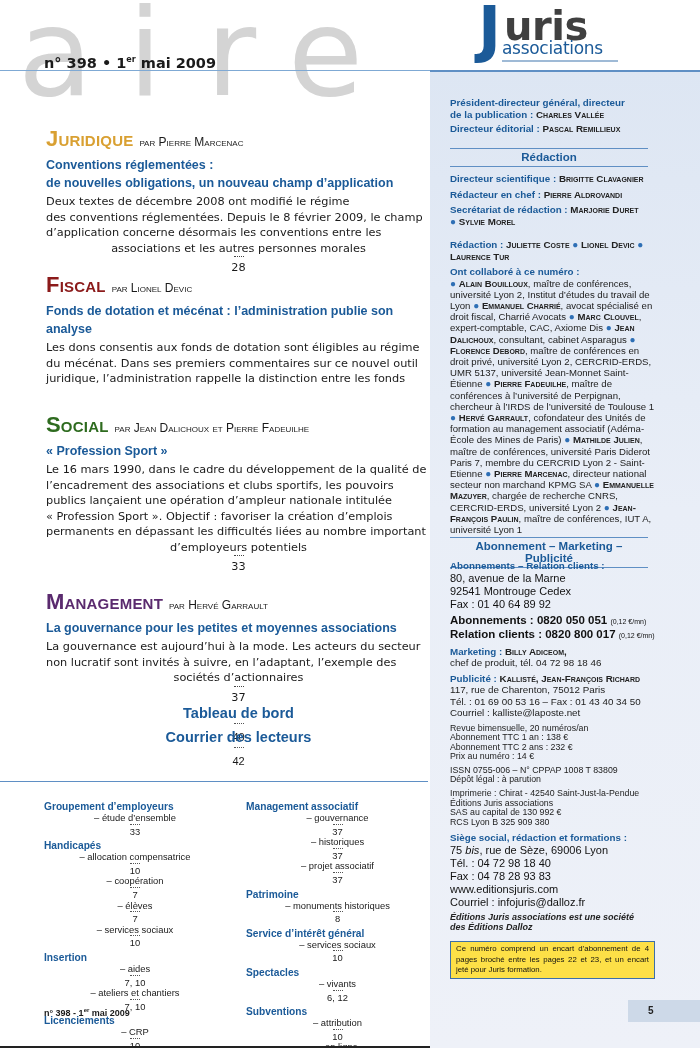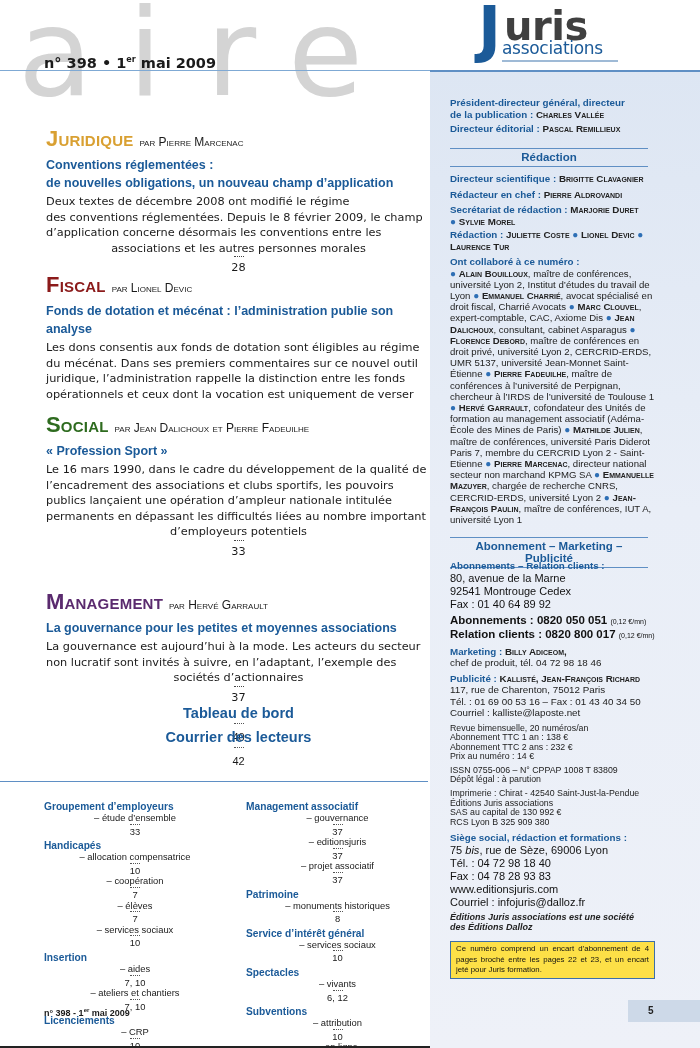--- a/index.html
+++ b/index.html
@@ -89,21 +89,21 @@
   <div><span class="lbl">de la publication :</span> <span class="sc">Charles Vallée</span></div>
   <div style="margin-top:3px"><span class="lbl">Directeur éditorial :</span> <span class="sc">Pascal Remillieux</span></div>
 </div>
 
 <div class="sb-head" style="top:148px">Rédaction</div>
 
 <div class="sb" style="top:173px">
   <div><span class="lbl">Directeur scientifique :</span> <span class="sc">Brigitte Clavagnier</span></div>
   <div style="margin-top:4px"><span class="lbl">Rédacteur en chef :</span> <span class="sc">Pierre Aldrovandi</span></div>
   <div style="margin-top:4px"><span class="lbl">Secrétariat de rédaction :</span> <span class="sc">Marjorie Duret</span><br><span class="dot">●</span> <span class="sc">Sylvie Morel</span></div>
-  <div style="margin-top:2px"><span class="lbl">Rédaction :</span> <span class="sc">Juliette Coste</span> <span class="dot">●</span> <span class="sc">Lionel Devic</span> <span class="dot">●</span> <span class="sc">Laurence Tur</span></div>
+  <div style="margin-top:12px"><span class="lbl">Rédaction :</span> <span class="sc">Juliette Coste</span> <span class="dot">●</span> <span class="sc">Lionel Devic</span> <span class="dot">●</span> <span class="sc">Laurence Tur</span></div>
   <div style="margin-top:4px" class="lbl">Ont collaboré à ce numéro :</div>
   <div id="collab-list" style="font-size:9.6px;line-height:11.2px"><span><span class="dot">● </span><span class="sc">Alain Bouilloux</span><span>, maître de conférences, université Lyon 2, Institut d’études du travail de Lyon</span> </span><span><span class="dot">● </span><span class="sc">Emmanuel Charrié</span><span>, avocat spécialisé en droit fiscal, Charrié Avocats</span> </span><span><span class="dot">● </span><span class="sc">Marc Clouvel</span><span>, expert-comptable, CAC, Axiome Dis</span> </span><span><span class="dot">● </span><span class="sc">Jean Dalichoux</span><span>, consultant, cabinet Asparagus</span> </span><span><span class="dot">● </span><span class="sc">Florence Debord</span><span>, maître de conférences en droit privé, université Lyon 2, CERCRID-ERDS, UMR 5137, université Jean-Monnet Saint-Étienne</span> </span><span><span class="dot">● </span><span class="sc">Pierre Fadeuilhe</span><span>, maître de conférences à l’université de Perpignan, chercheur à l’IRDS de l’université de Toulouse 1</span> </span><span><span class="dot">● </span><span class="sc">Hervé Garrault</span><span>, cofondateur des Unités de formation au management associatif (Adéma-École des Mines de Paris)</span> </span><span><span class="dot">● </span><span class="sc">Mathilde Julien</span><span>, maître de conférences, université Paris Diderot Paris 7, membre du CERCRID Lyon 2 - Saint-Etienne</span> </span><span><span class="dot">● </span><span class="sc">Pierre Marcenac</span><span>, directeur national secteur non marchand KPMG SA</span> </span><span><span class="dot">● </span><span class="sc">Emmanuelle Mazuyer</span><span>, chargée de recherche CNRS, CERCRID-ERDS, université Lyon 2</span> </span><span><span class="dot">● </span><span class="sc">Jean-François Paulin</span><span>, maître de conférences, IUT A, université Lyon 1</span> </span></div>
 </div>
 
 <div class="sb-head" style="top:537px">Abonnement – Marketing – Publicité</div>
 
 <div class="sb" style="top:560px;width:245px">
   <div class="lbl">Abonnements – Relation clients :</div>
   <div class="sb-big">80, avenue de la Marne</div>
   <div class="sb-big">92541 Montrouge Cedex</div>
@@ -163,32 +163,32 @@
     </div>
     <div class="sec" style="top: 273px;">
       <div class="sec-title" style="color: rgb(139, 26, 26);"><span>Fiscal</span><span class="by"><span>par</span> <span>Lionel Devic</span></span></div>
       <div class="sec-sub">
         <div>Fonds de dotation et mécénat : l’administration publie son analyse</div>
       </div>
       <div class="sec-body">
         <div>Les dons consentis aux fonds de dotation sont éligibles au régime</div>
         <div>du mécénat. Dans ses premiers commentaires sur ce nouvel outil</div>
         <div>juridique, l’administration rappelle la distinction entre les fonds</div>
-        <div>opérationnels et ceux dont la vocation est uniquement de verser</div>
       </div>
     </div>
     <div class="sec" style="top: 413px;">
       <div class="sec-title" style="color: rgb(46, 107, 31);"><span>Social</span><span class="by"><span>par</span> <span>Jean Dalichoux et Pierre Fadeuilhe</span></span></div>
       <div class="sec-sub">
         <div>« Profession Sport »</div>
       </div>
       <div class="sec-body">
         <div>Le 16 mars 1990, dans le cadre du développement de la qualité de</div>
         <div>l’encadrement des associations et clubs sportifs, les pouvoirs</div>
         <div>publics lançaient une opération d’ampleur nationale  intitulée</div>
+        <div>« Profession Sport ». Objectif : favoriser la création d’emplois</div>
         <div>permanents en dépassant les difficultés liées au nombre important</div>
         <div class="leader ">
           <span class="t">d’employeurs potentiels</span>
           <span class="d"></span>
           <span class="p">33</span>
         </div>
       </div>
     </div>
     <div class="sec" style="top: 590px;">
       <div class="sec-title" style="color: rgb(90, 42, 110);"><span>Management</span><span class="by"><span>par</span> <span>Hervé Garrault</span></span></div>
@@ -286,21 +286,21 @@
     </div>
   </div>
 <div class="idx" id="idx-right" style="left:246px;top:801px;width:183px">
     <div class="h">Management associatif</div>
     <div class="leader ">
       <span class="t">– gouvernance</span>
       <span class="d"></span>
       <span class="p">37</span>
     </div>
     <div class="leader ">
-      <span class="t">– editionsjuris</span>
+      <span class="t">– historiques</span>
       <span class="d"></span>
       <span class="p">37</span>
     </div>
     <div class="leader ">
       <span class="t">– projet associatif</span>
       <span class="d"></span>
       <span class="p">37</span>
     </div>
     <div class="h">Patrimoine</div>
     <div class="leader ">

